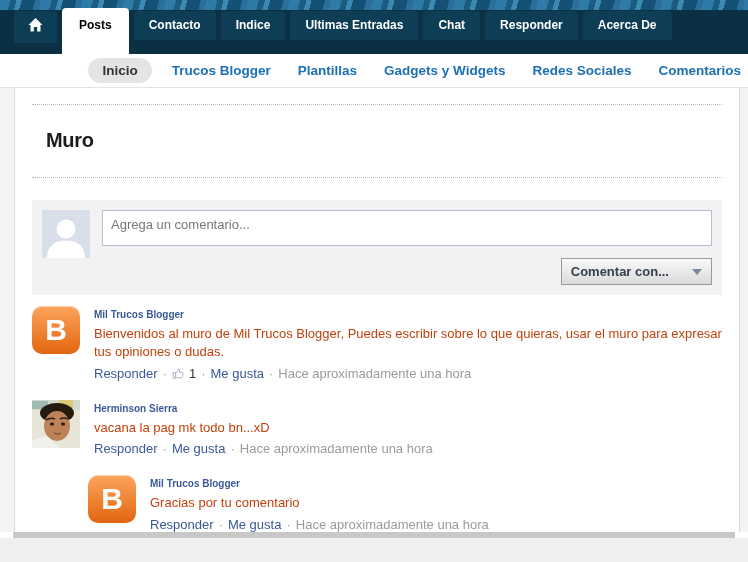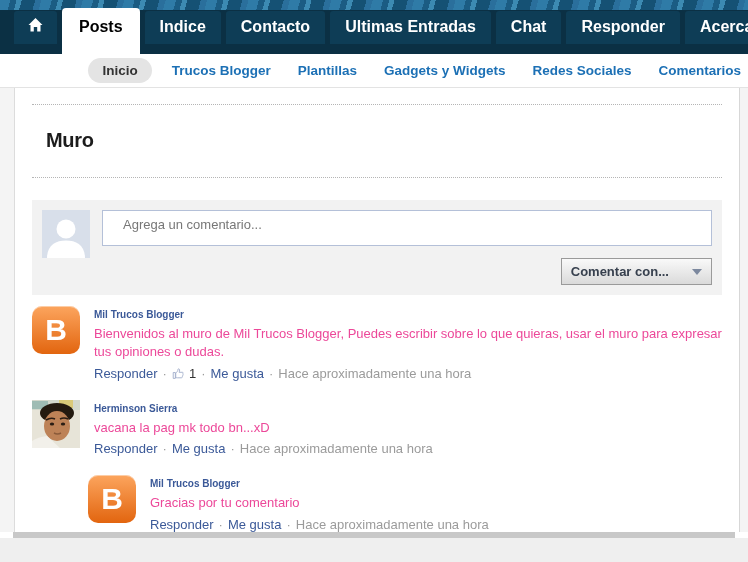--- a/index.html
+++ b/index.html
@@ -9,21 +9,21 @@
   
   .topbar { height: 54px; background: #0b3044; position: relative; overflow: hidden; }
   .topbar .pattern {
     position: absolute; top: 0; left: 0; right: 0; height: 10px;
     background: #1b5c83;
     background-image: repeating-linear-gradient(105deg, #2f7ba7 0 10px, #1b5c83 10px 16px, #3c8ab2 16px 21px, #155174 21px 34px, #2a6f9c 34px 40px);
   }
   .tabs { position: relative; display: flex; align-items: flex-start; padding-left: 14px; height: 54px; }
   .tab {
     margin-top: 11px; margin-right: 5px; background: #0e3d56; color: #fff;
-    font-weight: bold; font-size: 16px; padding: 7px 15px 8px;
+    font-weight: bold; font-size: 12px; padding: 7px 15px 8px;
     border-radius: 3px 3px 0 0; cursor: pointer; white-space: nowrap;
   }
   .tab.home-tab { padding: 6px 13px 7px; display: flex; align-items: center; }
   .tab.active { margin-top: 8px; background: #fff; color: #000; padding: 10px 17px 30px; border-radius: 4px 4px 0 0; }
 
   
   .subnav {
     height: 34px; background: #fff; border-bottom: 1px solid #e3e3e3;
     display: flex; align-items: center; padding-left: 18px; gap: 13px;
     font-size: 13.5px; font-weight: bold; justify-content: flex-end;
@@ -43,21 +43,21 @@
 
   
   .fb-plugin { margin-top: 22px; font-size: 13px; }
 
   .form-box { background: #f2f2f2; padding: 10px; display: flex; gap: 12px; }
   .avatar { width: 48px; height: 48px; flex: none; overflow: hidden; }
   .avatar svg { display: block; }
   .form-main { flex: 1; min-width: 0; }
   .comment-input {
     width: 100%; height: 36px; border: 1px solid #b4c0d8; resize: none;
-    font: 13px "Liberation Sans", sans-serif; color: #555; padding: 6px 20px; background: #fff;
+    font: 13px "Liberation Sans", sans-serif; color: #555; padding: 6px 8px; background: #fff;
   }
   .comment-input::placeholder { color: #777; }
   .form-actions { text-align: right; margin-top: 9px; }
   .btn-comment {
     display: inline-flex; align-items: center; gap: 23px;
     background: linear-gradient(#f9f9f9, #dadada); border: 1px solid #9a9a9a;
     padding: 5px 9px; font: bold 13px "Liberation Sans", sans-serif; color: #37404e; cursor: pointer;
   }
   .caret { width: 0; height: 0; border-left: 5px solid transparent; border-right: 5px solid transparent; border-top: 6px solid #7c889e; }
 
@@ -65,21 +65,21 @@
   .comment.reply { margin-left: 56px; }
   .blogger-avatar {
     border-radius: 10px; background: linear-gradient(#fca55e, #e2650f);
     display: flex; align-items: center; justify-content: center;
     color: #fff; font-weight: bold; font-size: 30px; cursor: pointer;
     box-shadow: inset 0 1px 0 rgba(255,255,255,.45);
   }
   .photo-avatar { cursor: pointer; }
   .c-body { min-width: 0; }
   .c-name { color: #3b5998; font-weight: bold; font-size: 10px; text-decoration: none; cursor: pointer; }
-  .c-text { margin: 4px 0 4px; color: #ec4899; font-size: 13px; line-height: 1.42; max-width: 645px; }
+  .c-text { margin: 4px 0 4px; color: #c2410c; font-size: 13px; line-height: 1.42; max-width: 645px; }
   .c-actions { font-size: 13px; color: #9b9b9b; display: flex; align-items: center; gap: 5px; }
   .c-actions .action { color: #3b5998; text-decoration: none; cursor: pointer; }
   .like-chip { display: inline-flex; align-items: center; gap: 4px; color: #333; }
   .like-chip svg { display: block; }
 
   .plugin-footer {
     border-top: 1px solid #e5e5e5; margin-top: 12px; padding: 8px 2px;
     display: flex; align-items: center; gap: 6px; color: #8a8a8a; font-size: 11.5px; cursor: pointer;
   }
 
@@ -95,22 +95,22 @@
   <div class="pattern"></div>
   <div class="tabs">
     <div class="tab home-tab">
       <span>
         <svg width="17" height="16" viewBox="0 0 16 16">
             <path d="M8 1 L15 8 h-2 v6.5 H9.7 V10 H6.3 v4.5 H3 V8 H1 Z" fill="#fff"></path>
           </svg>
       </span>
     </div>
     <div class="tab active">Posts</div>
+    <div class="tab">Contacto</div>
     <div class="tab">Indice</div>
-    <div class="tab">Contacto</div>
     <div class="tab">Ultimas Entradas</div>
     <div class="tab">Chat</div>
     <div class="tab">Responder</div>
     <div class="tab">Acerca De</div>
   </div>
 </div>
 
 <div class="subnav">
   <span class="pill">Inicio</span>
   <a class="navlink">Trucos Blogger</a>

